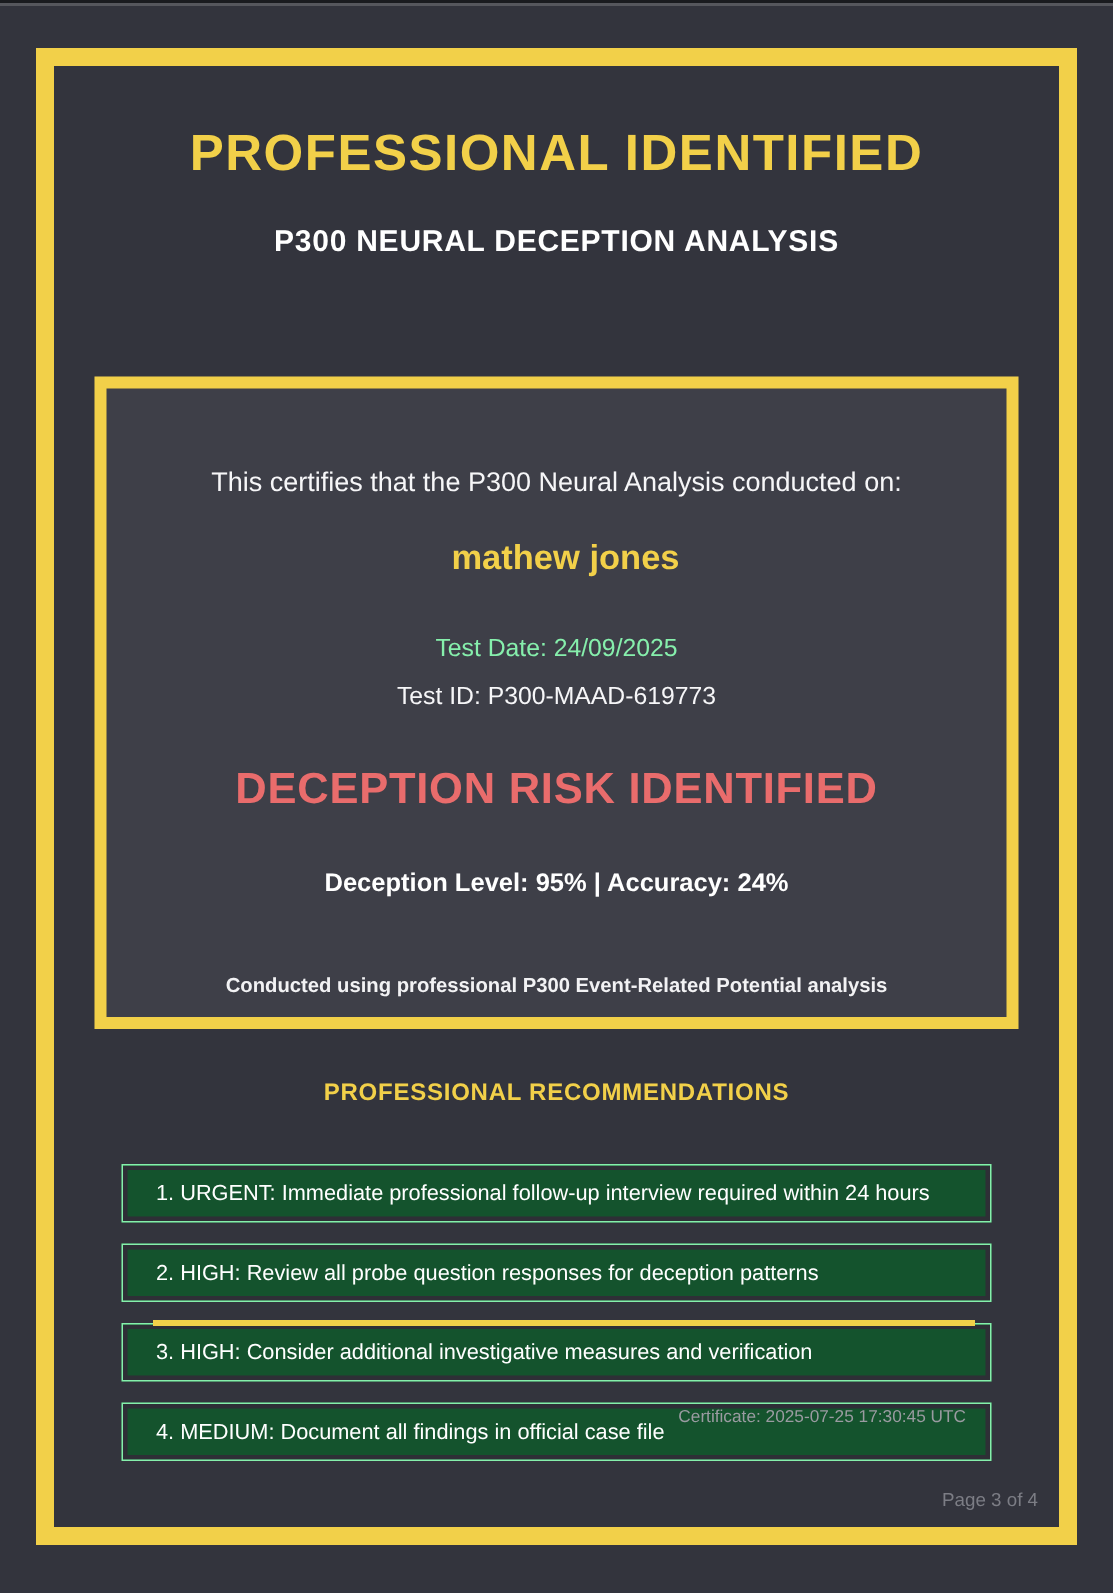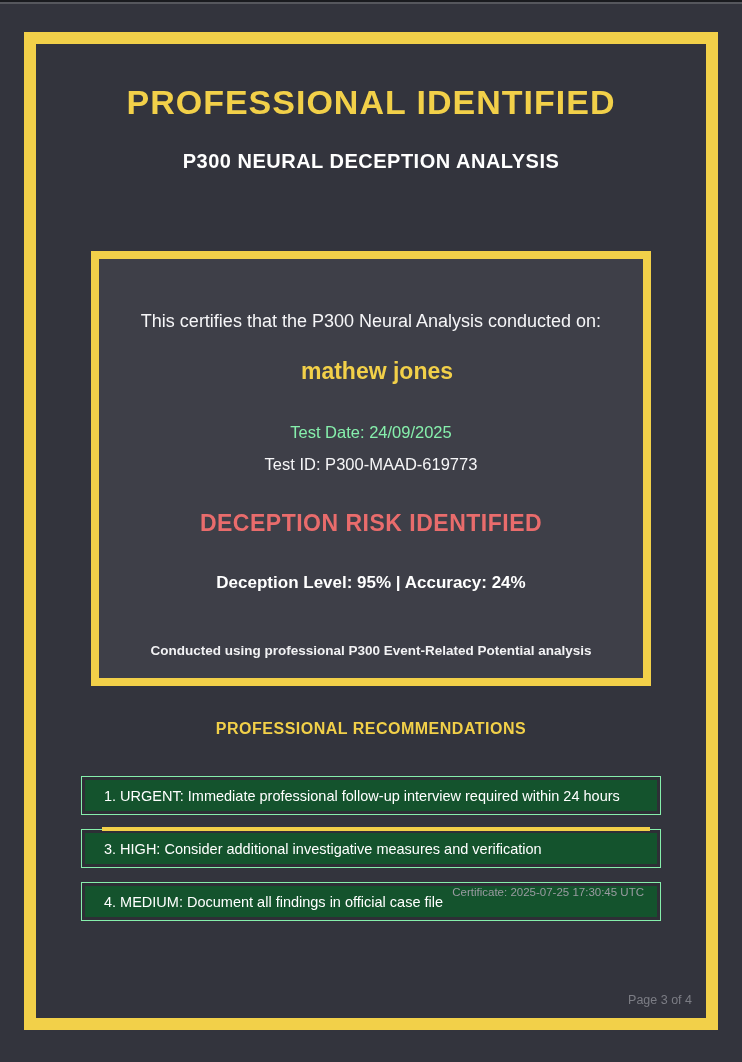--- a/index.html
+++ b/index.html
@@ -39,21 +39,21 @@
     margin-top: 27px;
     text-align: center;
     font-size: 20px;
     font-weight: 700;
     letter-spacing: 0.5px;
     color: #ffffff;
     line-height: 24px;
   }
   .cert-box {
     margin: 78px auto 0;
-    width: 560px; height: 435px;
+    width: 616px; height: 435px;
     border: 8px solid #f2d049;
     background: #3e3f48;
     text-align: center;
   }
   .statement {
     margin-top: 52px;
     font-size: 18px;
     font-weight: 400;
     color: #f6f6f8;
   }
@@ -71,21 +71,21 @@
     color: #86efac;
   }
   .test-id {
     margin-top: 13px;
     font-size: 16.5px;
     font-weight: 400;
     color: #f6f6f8;
   }
   .risk-status {
     margin-top: 36px;
-    font-size: 23px;
+    font-size: 29px;
     font-weight: 700;
     letter-spacing: 0.5px;
     color: #e96c6c;
   }
   .metrics {
     margin-top: 36px;
     font-size: 17px;
     font-weight: 700;
     color: #ffffff;
   }
@@ -165,20 +165,23 @@
     <div class="method-note">Conducted using professional P300 Event-Related Potential analysis</div>
   </div>
 
   <div class="rec-heading">PROFESSIONAL RECOMMENDATIONS</div>
 
   <div class="rec-list">
     <div class="rec-item">
       <span>1. URGENT: Immediate professional follow-up interview required within 24 hours</span>
     </div>
     <div class="rec-item">
+      <span>2. HIGH: Review all probe question responses for deception patterns</span>
+    </div>
+    <div class="rec-item">
       <div class="highlight-strip"></div>
       <span>3. HIGH: Consider additional investigative measures and verification</span>
     </div>
     <div class="rec-item">
       <span>4. MEDIUM: Document all findings in official case file</span>
       <span class="cert-timestamp">Certificate: 2025-07-25 17:30:45 UTC</span>
     </div>
   </div>
 
 </div>

